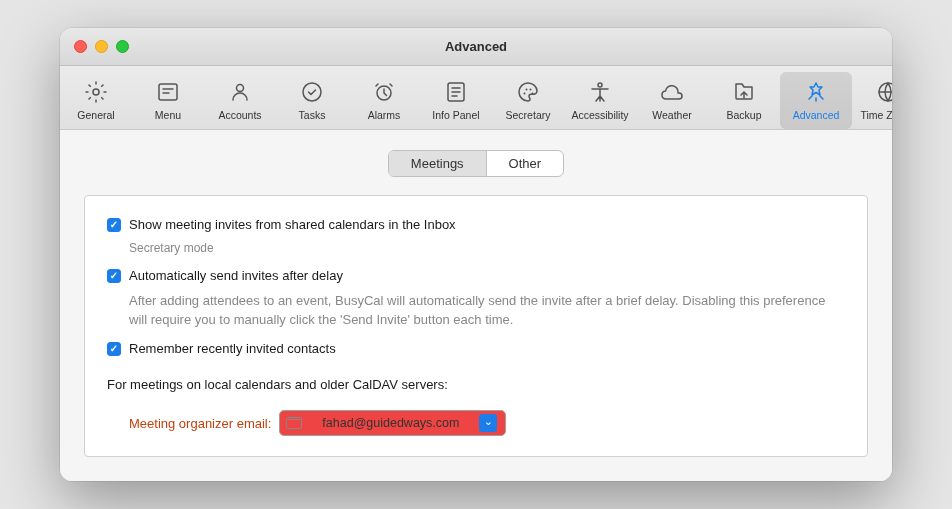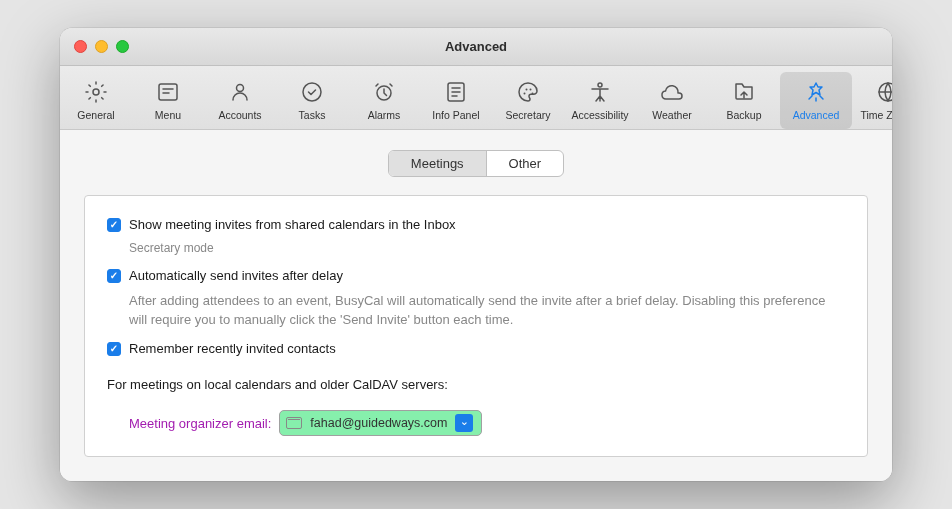--- a/index.html
+++ b/index.html
@@ -225,34 +225,34 @@
     .email-row {
       display: flex;
       align-items: center;
       gap: 8px;
       margin-left: 22px;
       margin-top: 4px;
     }
 
     .email-label {
       font-size: 13px;
-      color: #a21caf;
+      color: #c2410c;
     }
 
     .email-dropdown {
       display: flex;
       align-items: center;
-      background: #86efac;
+      background: #ef4444;
       border: 1px solid #a0a0a0;
       border-radius: 5px;
       padding: 3px 8px 3px 6px;
       font-size: 13px;
       color: #333;
       cursor: pointer;
-      gap: 8px;
+      gap: 20px;
       min-width: 200px;
     }
 
     .email-dropdown .mail-icon {
       width: 16px;
       height: 12px;
       border: 1.5px solid #888;
       border-radius: 2px;
       position: relative;
       flex-shrink: 0;

